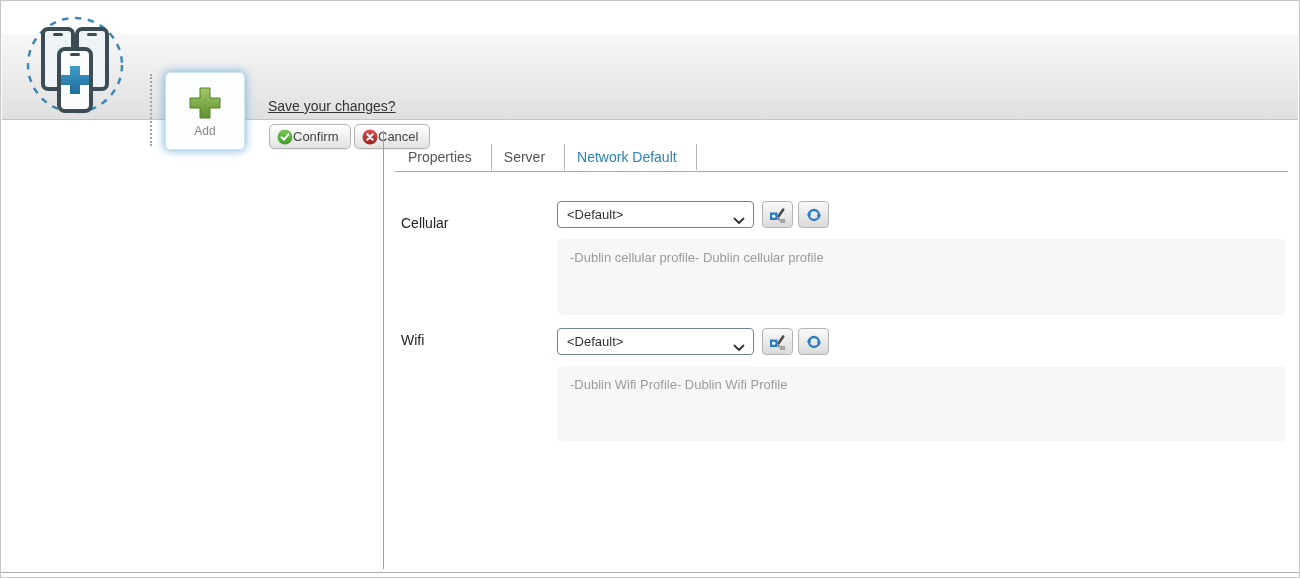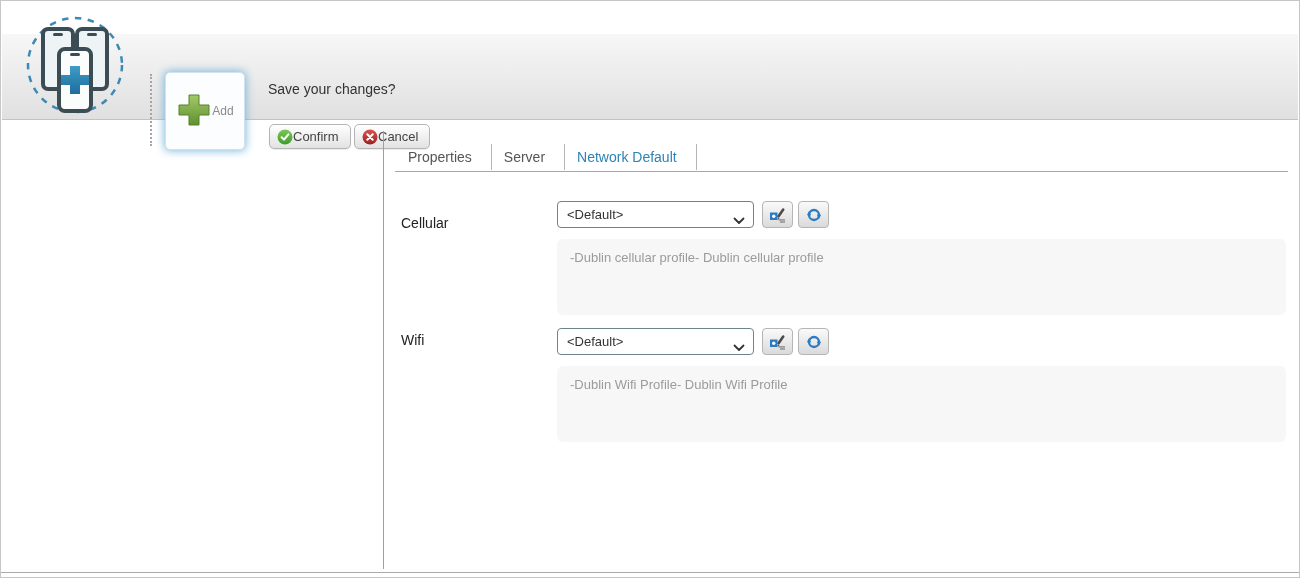--- a/index.html
+++ b/index.html
@@ -38,26 +38,26 @@
     position:absolute; left:148px; top:40px; height:72px; width:0;
     border-left:2px dotted #a5a5a5;
   }
   .add-btn {
     position:absolute; left:163px; top:38px; width:80px; height:78px;
     background:#fcfdfe;
     border:1px solid #cfe3ef;
     border-radius:5px;
     box-shadow:0 0 8px 1px rgba(110,175,215,.85);
     cursor:pointer;
-    display:flex; flex-direction:row; align-items:center; justify-content:center;
+    display:flex; flex-direction:column; justify-content:center;
   }
   .add-btn .add-label { font-size:12px; color:#8a8a8a; }
   .prompt-text {
-    position:absolute; left:266px; top:47px;
-    font-size:14px; color:#333333;
+    position:absolute; left:266px; top:64px;
+    font-size:14px; color:#333333;text-decoration:underline;
   }
   .cc-btn {
     position:absolute; top:90px; height:25px;
     display:inline-flex; align-items:center; gap:0;
     padding:0 11px 0 7px;
     background:linear-gradient(#ffffff,#e2e2e2);
     border:1px solid #b5b5b5;
     border-radius:5px;
     box-shadow:0 1px 1px rgba(0,0,0,.08);
     font-size:13px; color:#444444;

